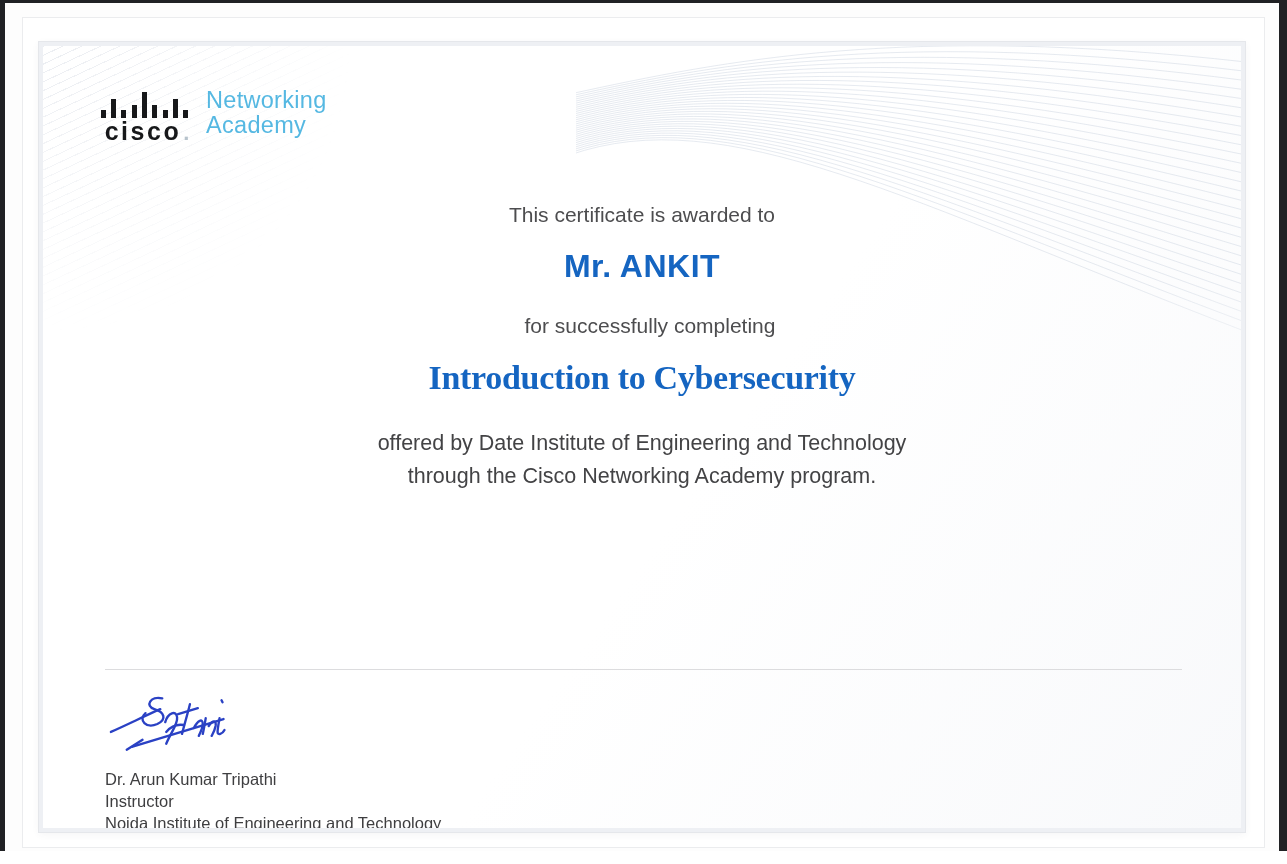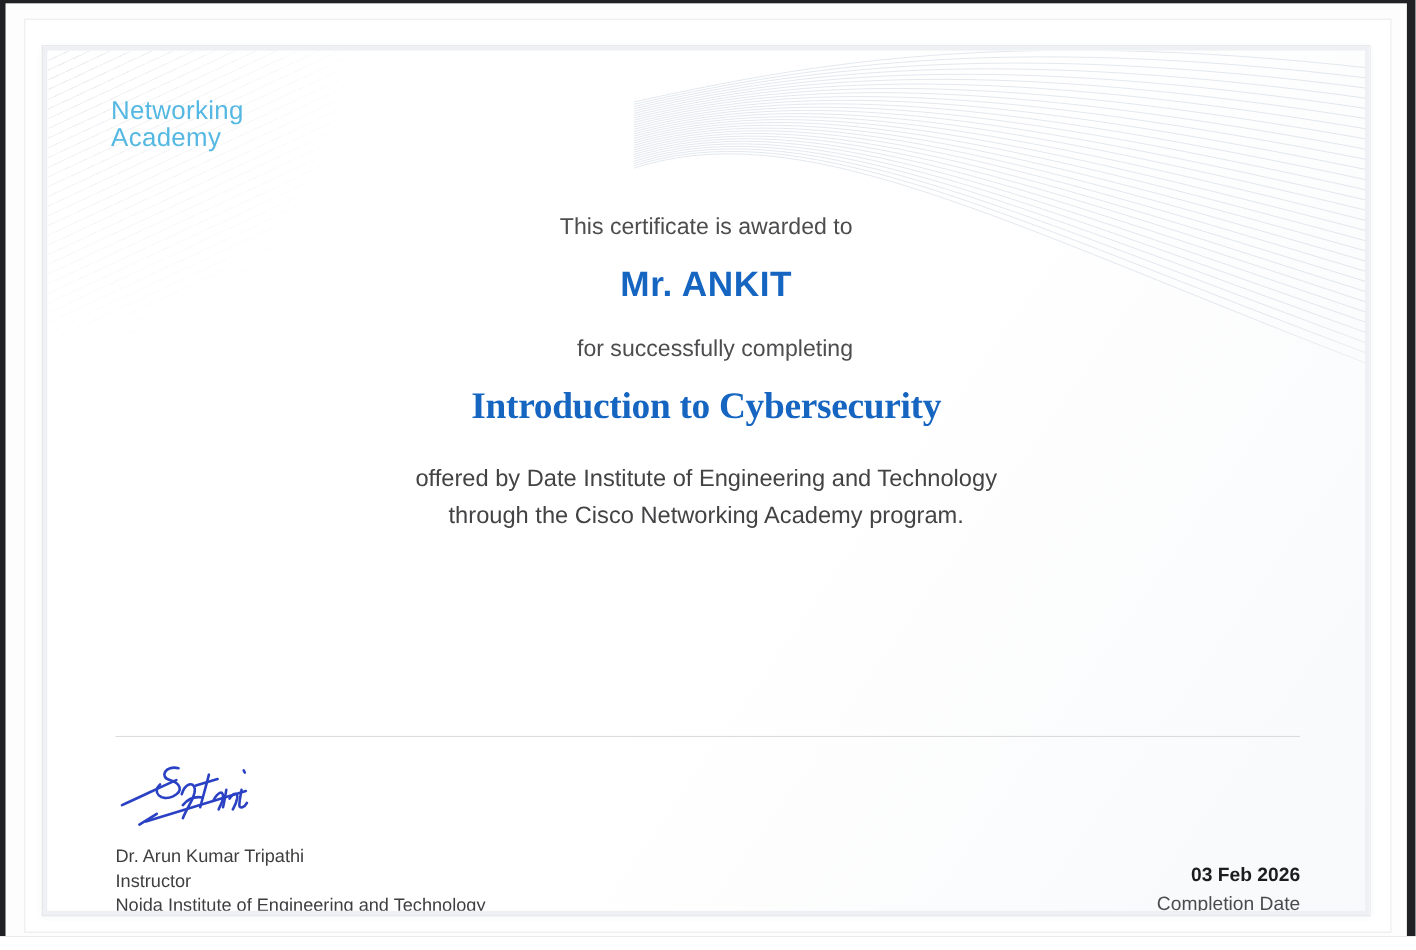--- a/index.html
+++ b/index.html
@@ -225,20 +225,39 @@
           <path d="M-6 102.6 C 150 50.4, 330 136.6, 670 257.8"></path>
           <path d="M-6 104.7 C 150 51.8, 330 142.7, 670 267.1"></path>
           <path d="M-6 106.8 C 150 53.2, 330 148.8, 670 276.4"></path>
           <path d="M-6 108.9 C 150 54.6, 330 154.9, 670 285.7"></path>
         </svg>
       <div class="corner-lines"></div>
 
       <div class="cert-content">
 
         <div class="logo-row">
+          <div class="logo-left">
+            <svg class="bars-icon" width="92" height="31" viewBox="0 0 92 31">
+              <g fill="#17181a">
+                <rect x="0" y="22" width="5" height="8"></rect>
+                <rect x="10" y="11" width="5" height="19"></rect>
+                <rect x="20" y="22" width="5" height="8"></rect>
+                <rect x="31" y="17" width="5" height="13"></rect>
+                <rect x="41" y="4" width="5" height="26"></rect>
+                <rect x="51" y="17" width="5" height="13"></rect>
+                <rect x="62" y="22" width="5" height="8"></rect>
+                <rect x="72" y="11" width="5" height="19"></rect>
+                <rect x="82" y="22" width="5" height="8"></rect>
+              </g>
+            </svg>
+            <div class="wordmark-row">
+              <span class="wordmark" style="color: rgb(23, 24, 26);">cisco</span>
+              <span class="tm-dot">.</span>
+            </div>
+          </div>
           <div class="academy-text" style="color: rgb(85, 184, 226);">
             <div>Networking</div>
             <div>Academy</div>
           </div>
         </div>
 
         <div class="center-block">
           <p class="award-intro">This certificate is awarded to</p>
           <h1 class="recipient-name" style="color: rgb(21, 101, 193);">Mr. ANKIT</h1>
           <p class="completion-intro">for successfully completing</p>
@@ -269,23 +288,19 @@
                   <path d="M28 60 L 120 32"></path>
                   <path d="M22 63 L 38 53"></path>
                 </svg>
               </div>
               <div class="signatory-text">
                 <div>Dr. Arun Kumar Tripathi</div>
                 <div>Instructor</div>
                 <div>Noida Institute of Engineering and Technology</div>
               </div>
             </div>
-            <div class="completion-block">
-              <div class="completion-date">03 Feb 2026</div>
-              <div class="completion-label">Completion Date</div>
-            </div>
           </div>
         </div>
 
       </div>
     </div>
   </div>
 </div>
 
 </body></html>

